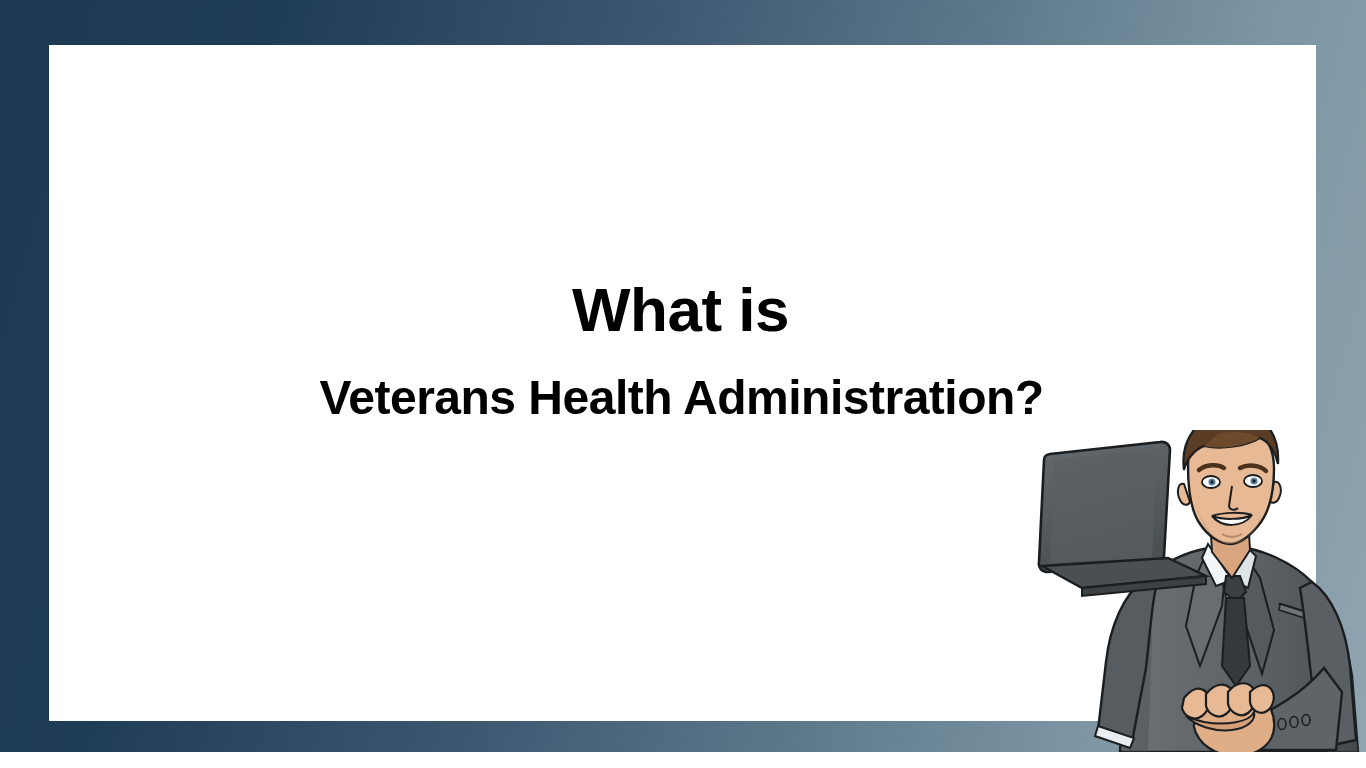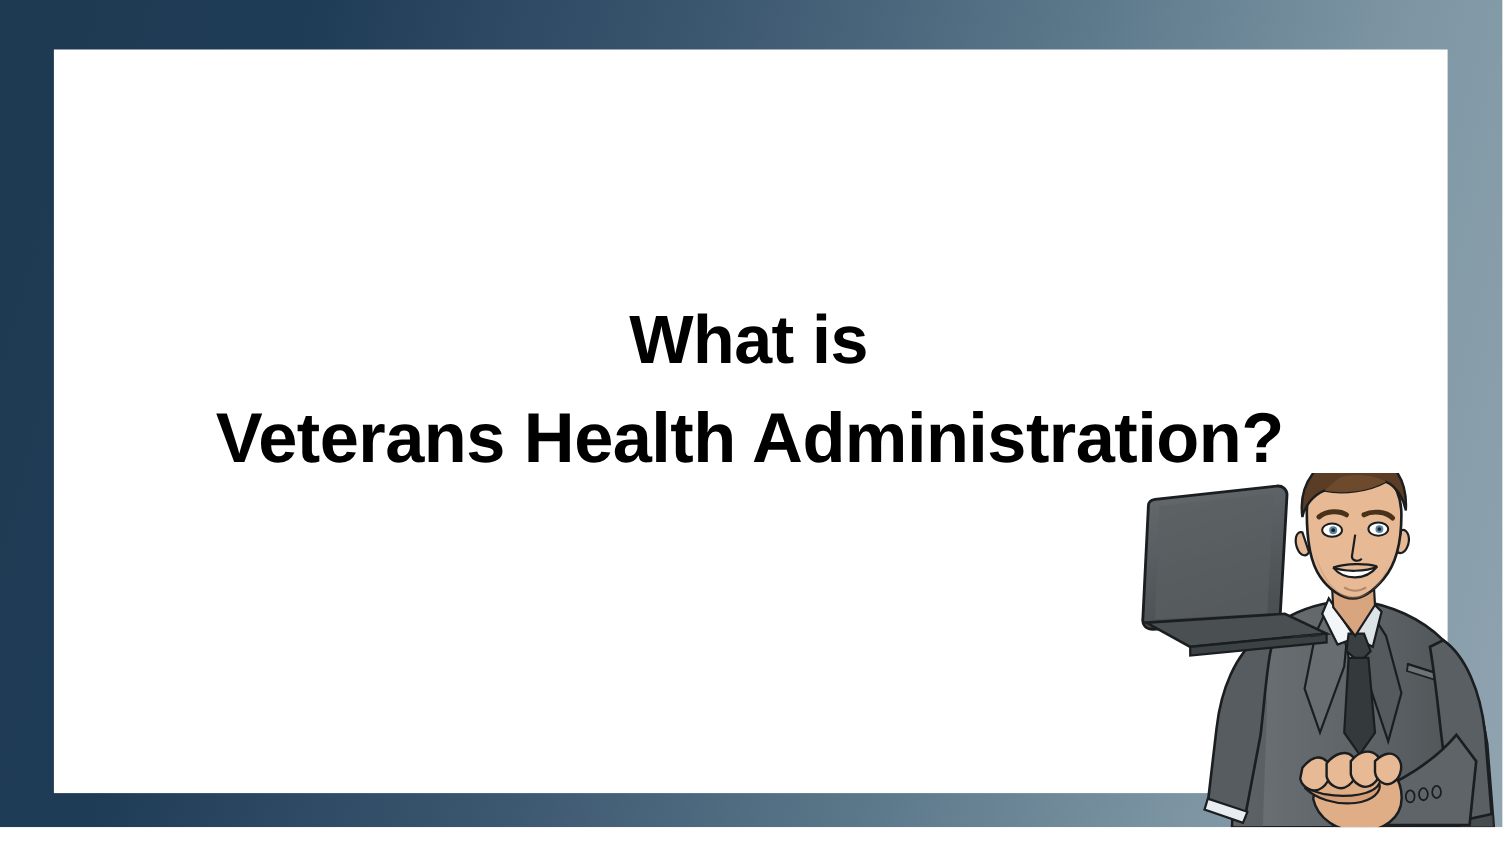--- a/index.html
+++ b/index.html
@@ -60,21 +60,21 @@
     letter-spacing: -0.5px;
   }
 
   #title-line-1 {
     font-size: 62px;
     line-height: 80px;
     margin-left: -4px;
   }
 
   #title-line-2 {
-    font-size: 64px;
+    font-size: 48px;
     line-height: 96px;
     margin-left: -2px;
   }
 
   
   #businessman-illustration {
     position: absolute;
     right: 0px;
     bottom: 0px;
     width: 330px;

